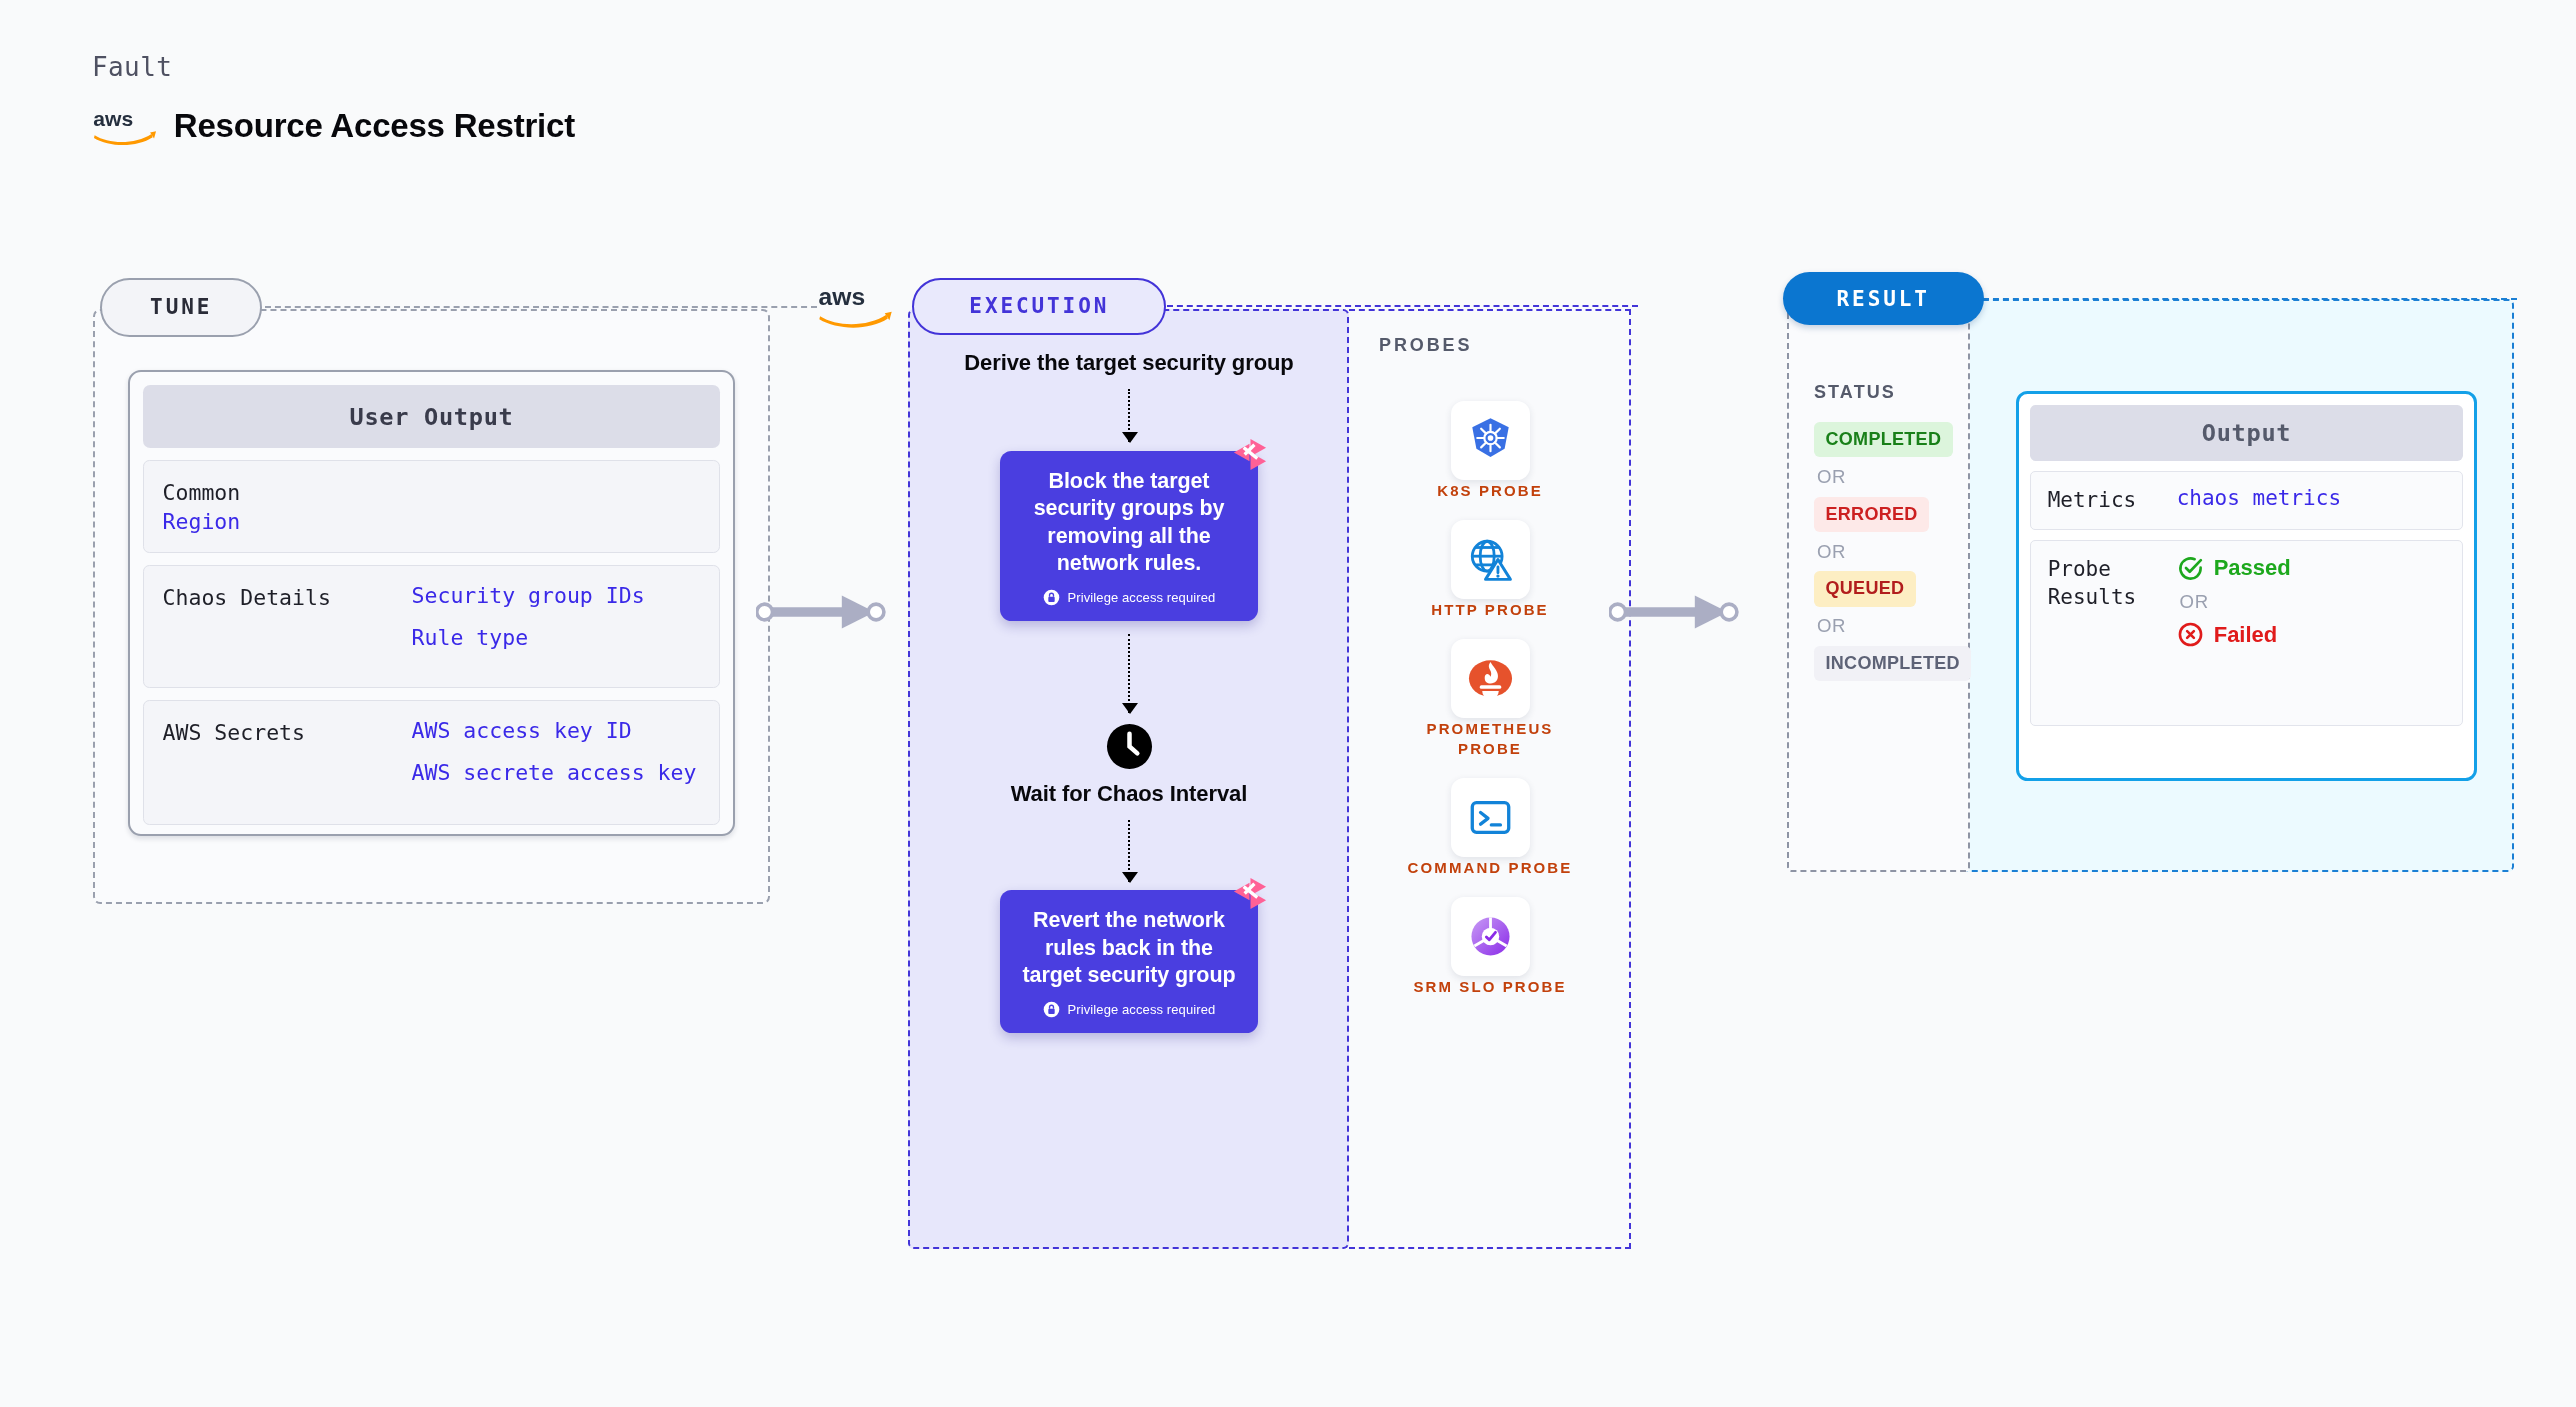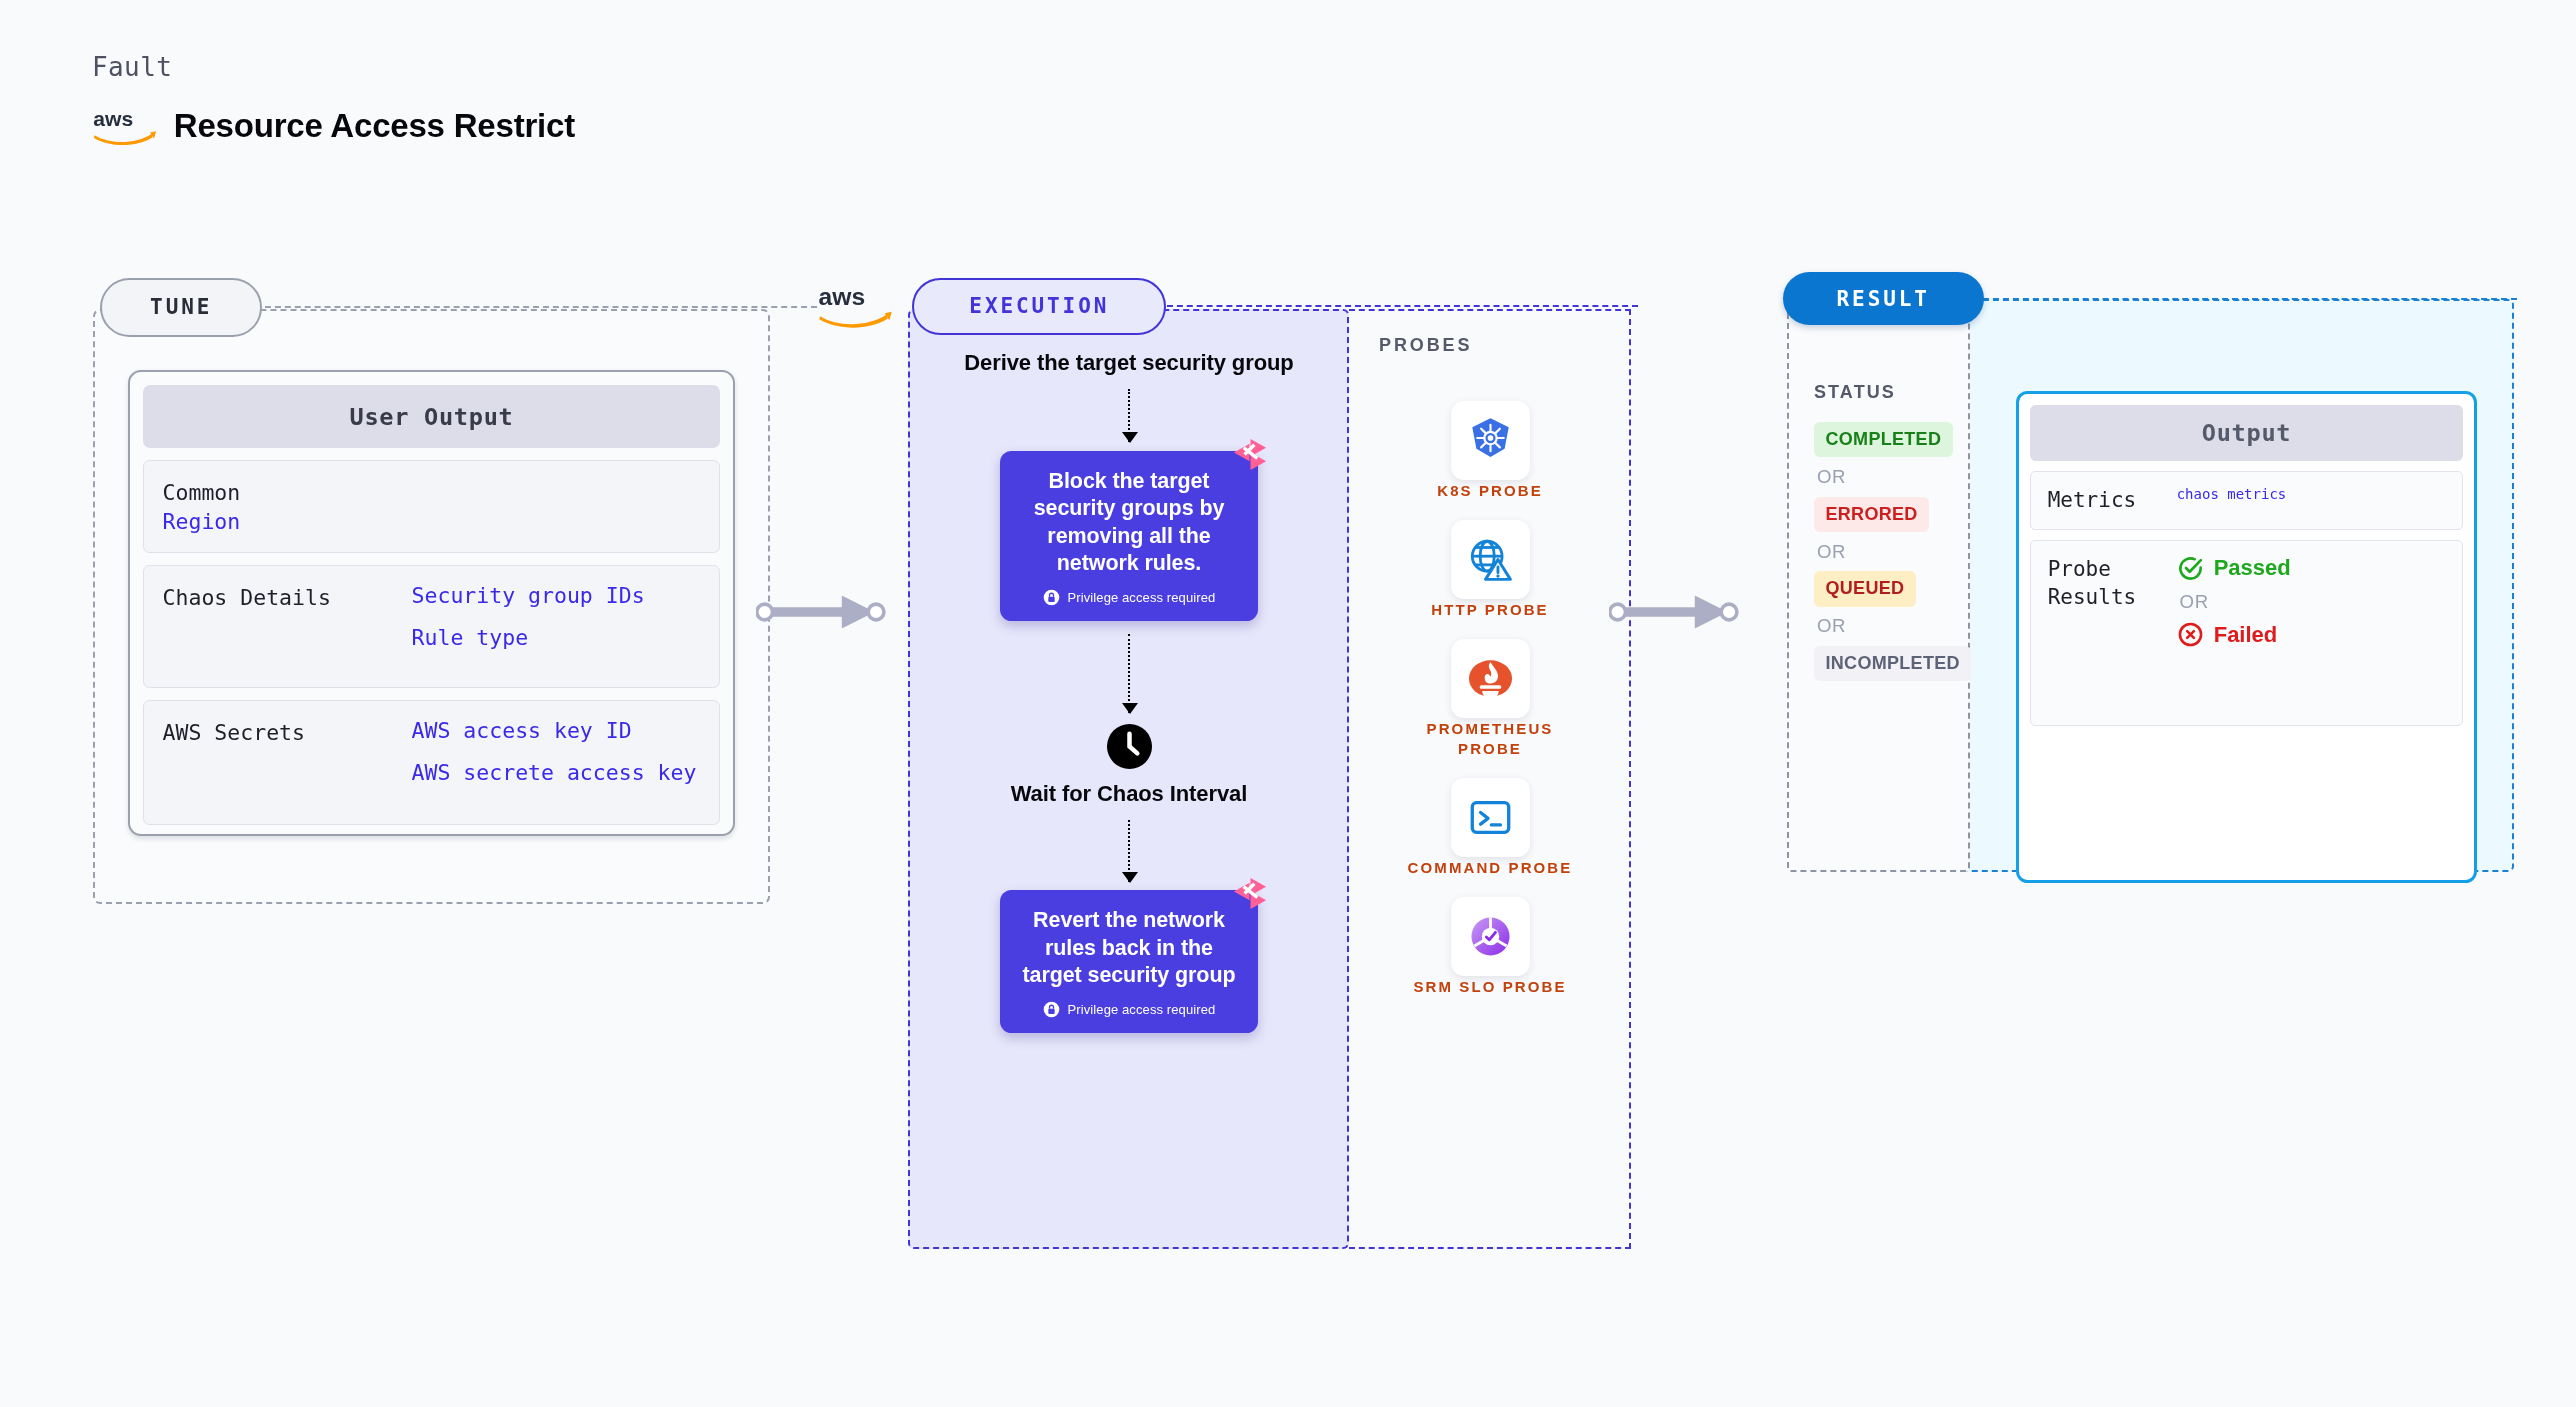--- a/index.html
+++ b/index.html
@@ -231,21 +231,21 @@
     display: flex; flex-direction: column; align-items: flex-start; gap: 8.6px;
   }
   .status-badge {
     border-radius: 5.7px;
     padding: 7.2px 11.5px;
     font-size: 18px; font-weight: 700; letter-spacing: 0.3px;
   }
   .or-text { font-size: 18.6px; color: #9aa0b0; letter-spacing: 0.7px; padding-left: 2.9px; }
 
   #output-card {
-    position: absolute; left: 229px; top: 92px; width: 461px; height: 492px;
+    position: absolute; left: 229px; top: 92px; width: 461px; height: 390px;
     background: #ffffff;
     border: 3.6px solid #13a0e8;
     border-radius: 11.5px;
     padding: 10.7px;
   }
   #output-title {
     height: 56px;
     background: #dcdde8;
     border-radius: 5.7px;
     display: flex; align-items: center; justify-content: center;
@@ -260,21 +260,21 @@
     display: flex;
     padding: 14.3px 17px;
     align-items: flex-start;
   }
   .out-key {
     font-family: "DejaVu Sans Mono", monospace;
     font-size: 21px; color: #1e1f28; width: 129px; flex: none; line-height: 1.35;
   }
   .out-val-metrics {
     font-family: "DejaVu Sans Mono", monospace;
-    font-size: 14px; color: #3a29e8;
+    font-size: 21px; color: #3a29e8;
   }
   #out-row-probe { min-height: 186px; }
   .probe-res-stack { display: flex; flex-direction: column; gap: 8.6px; }
   .probe-res-line { display: flex; align-items: center; gap: 10px; }
   .probe-res-text { font-size: 22px; font-weight: 700; }
 
   
   .link-arrow { position: absolute; }
   #link1 { left: 756px; top: 587px; }
   #link2 { left: 1609px; top: 587px; }

